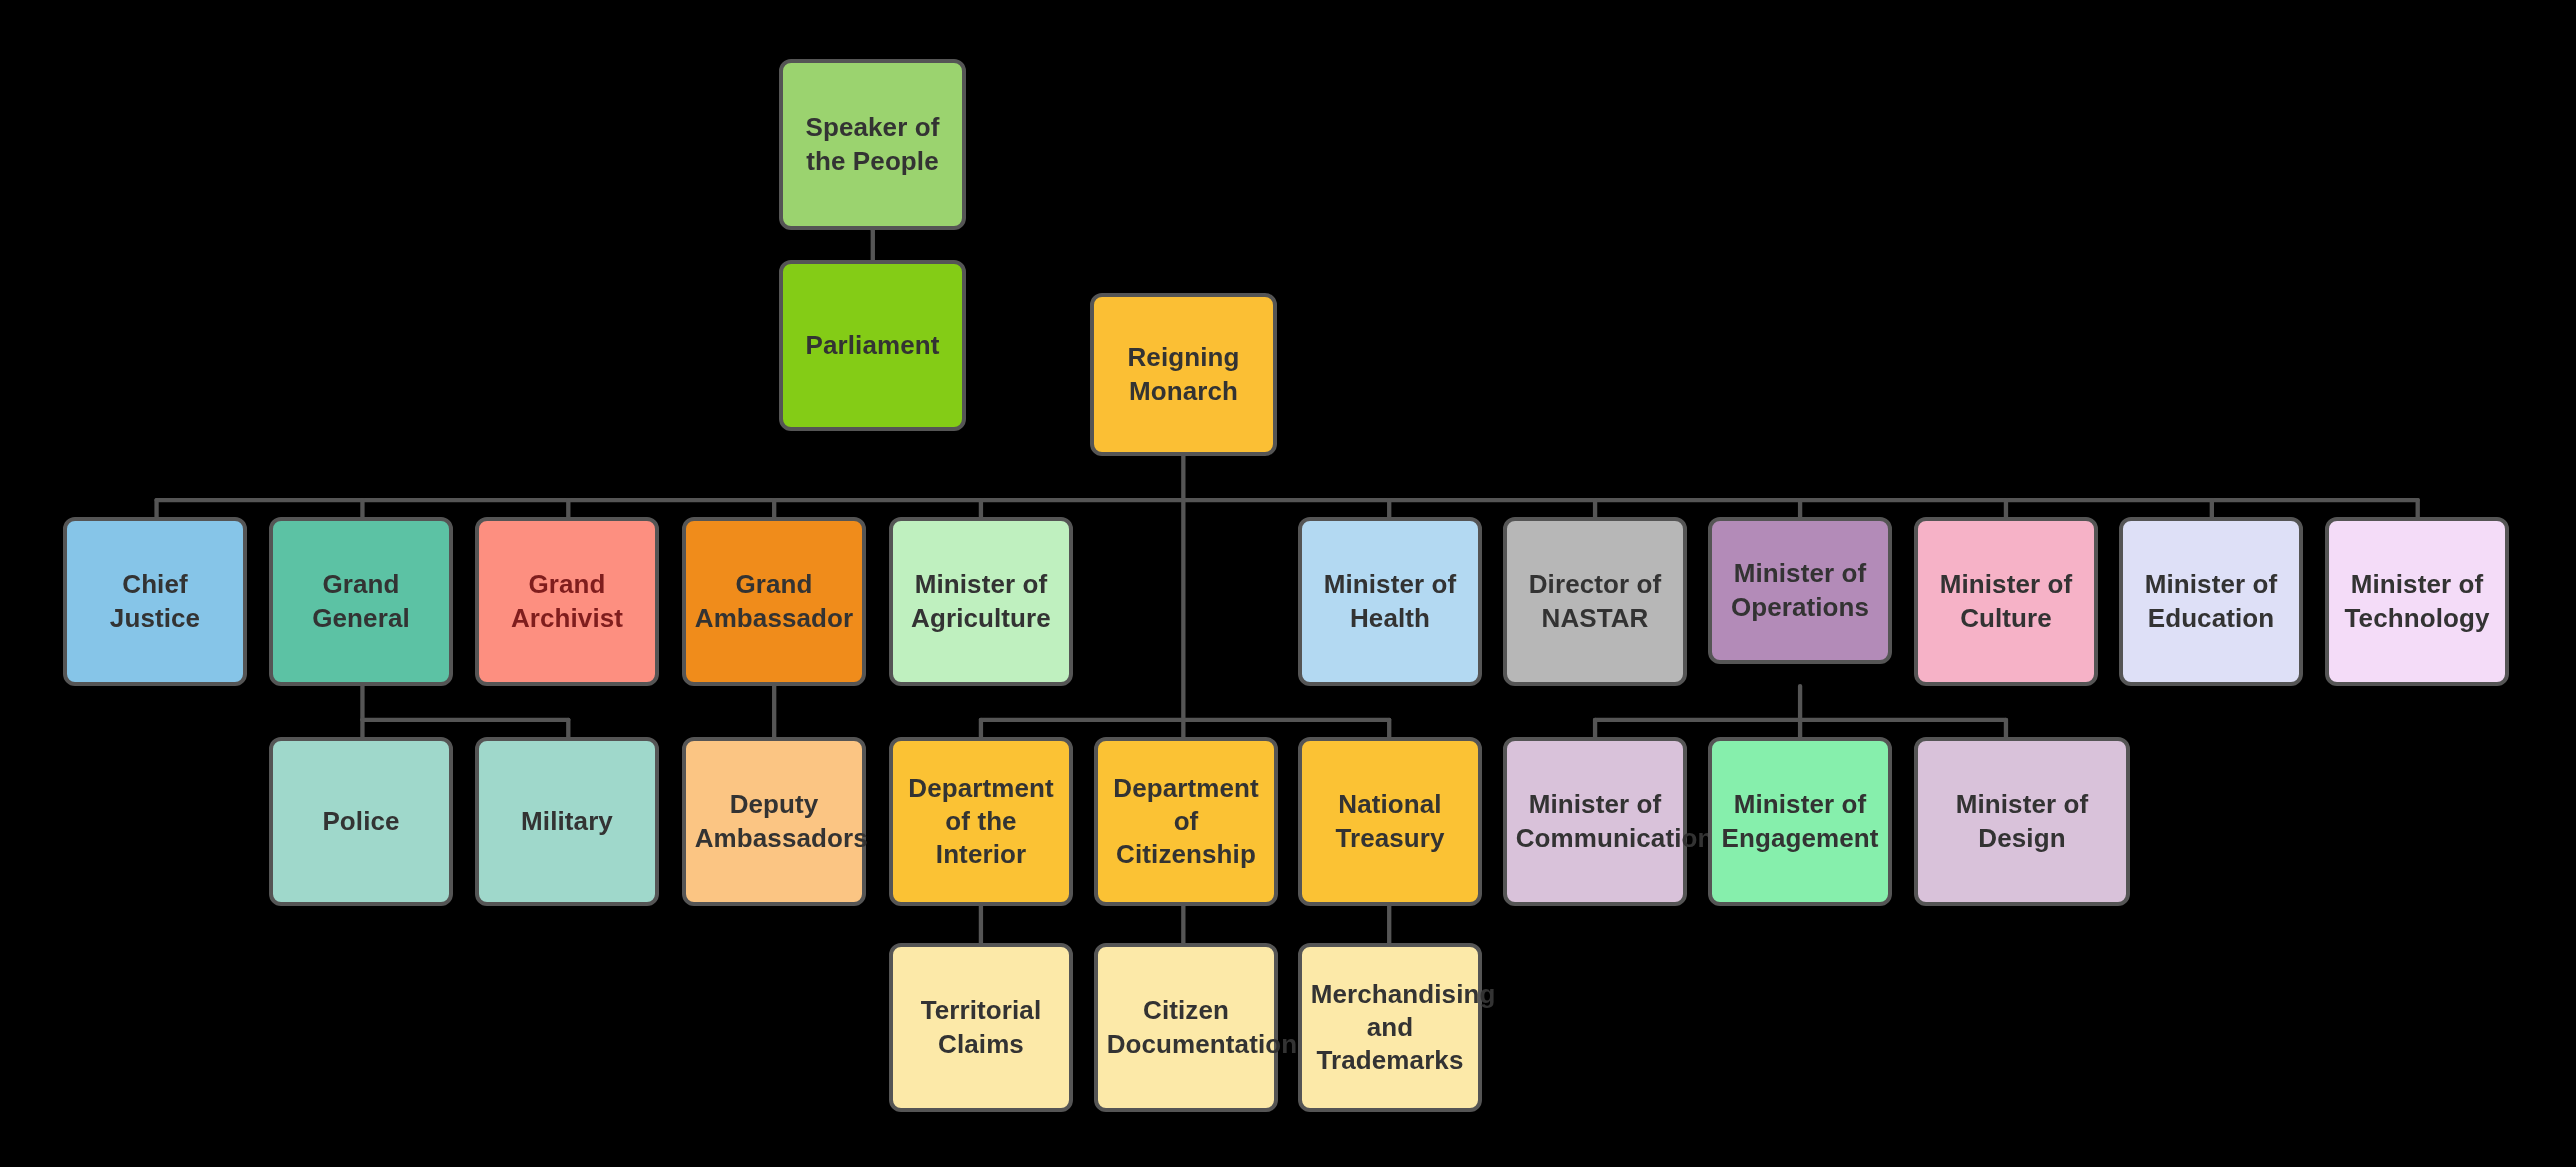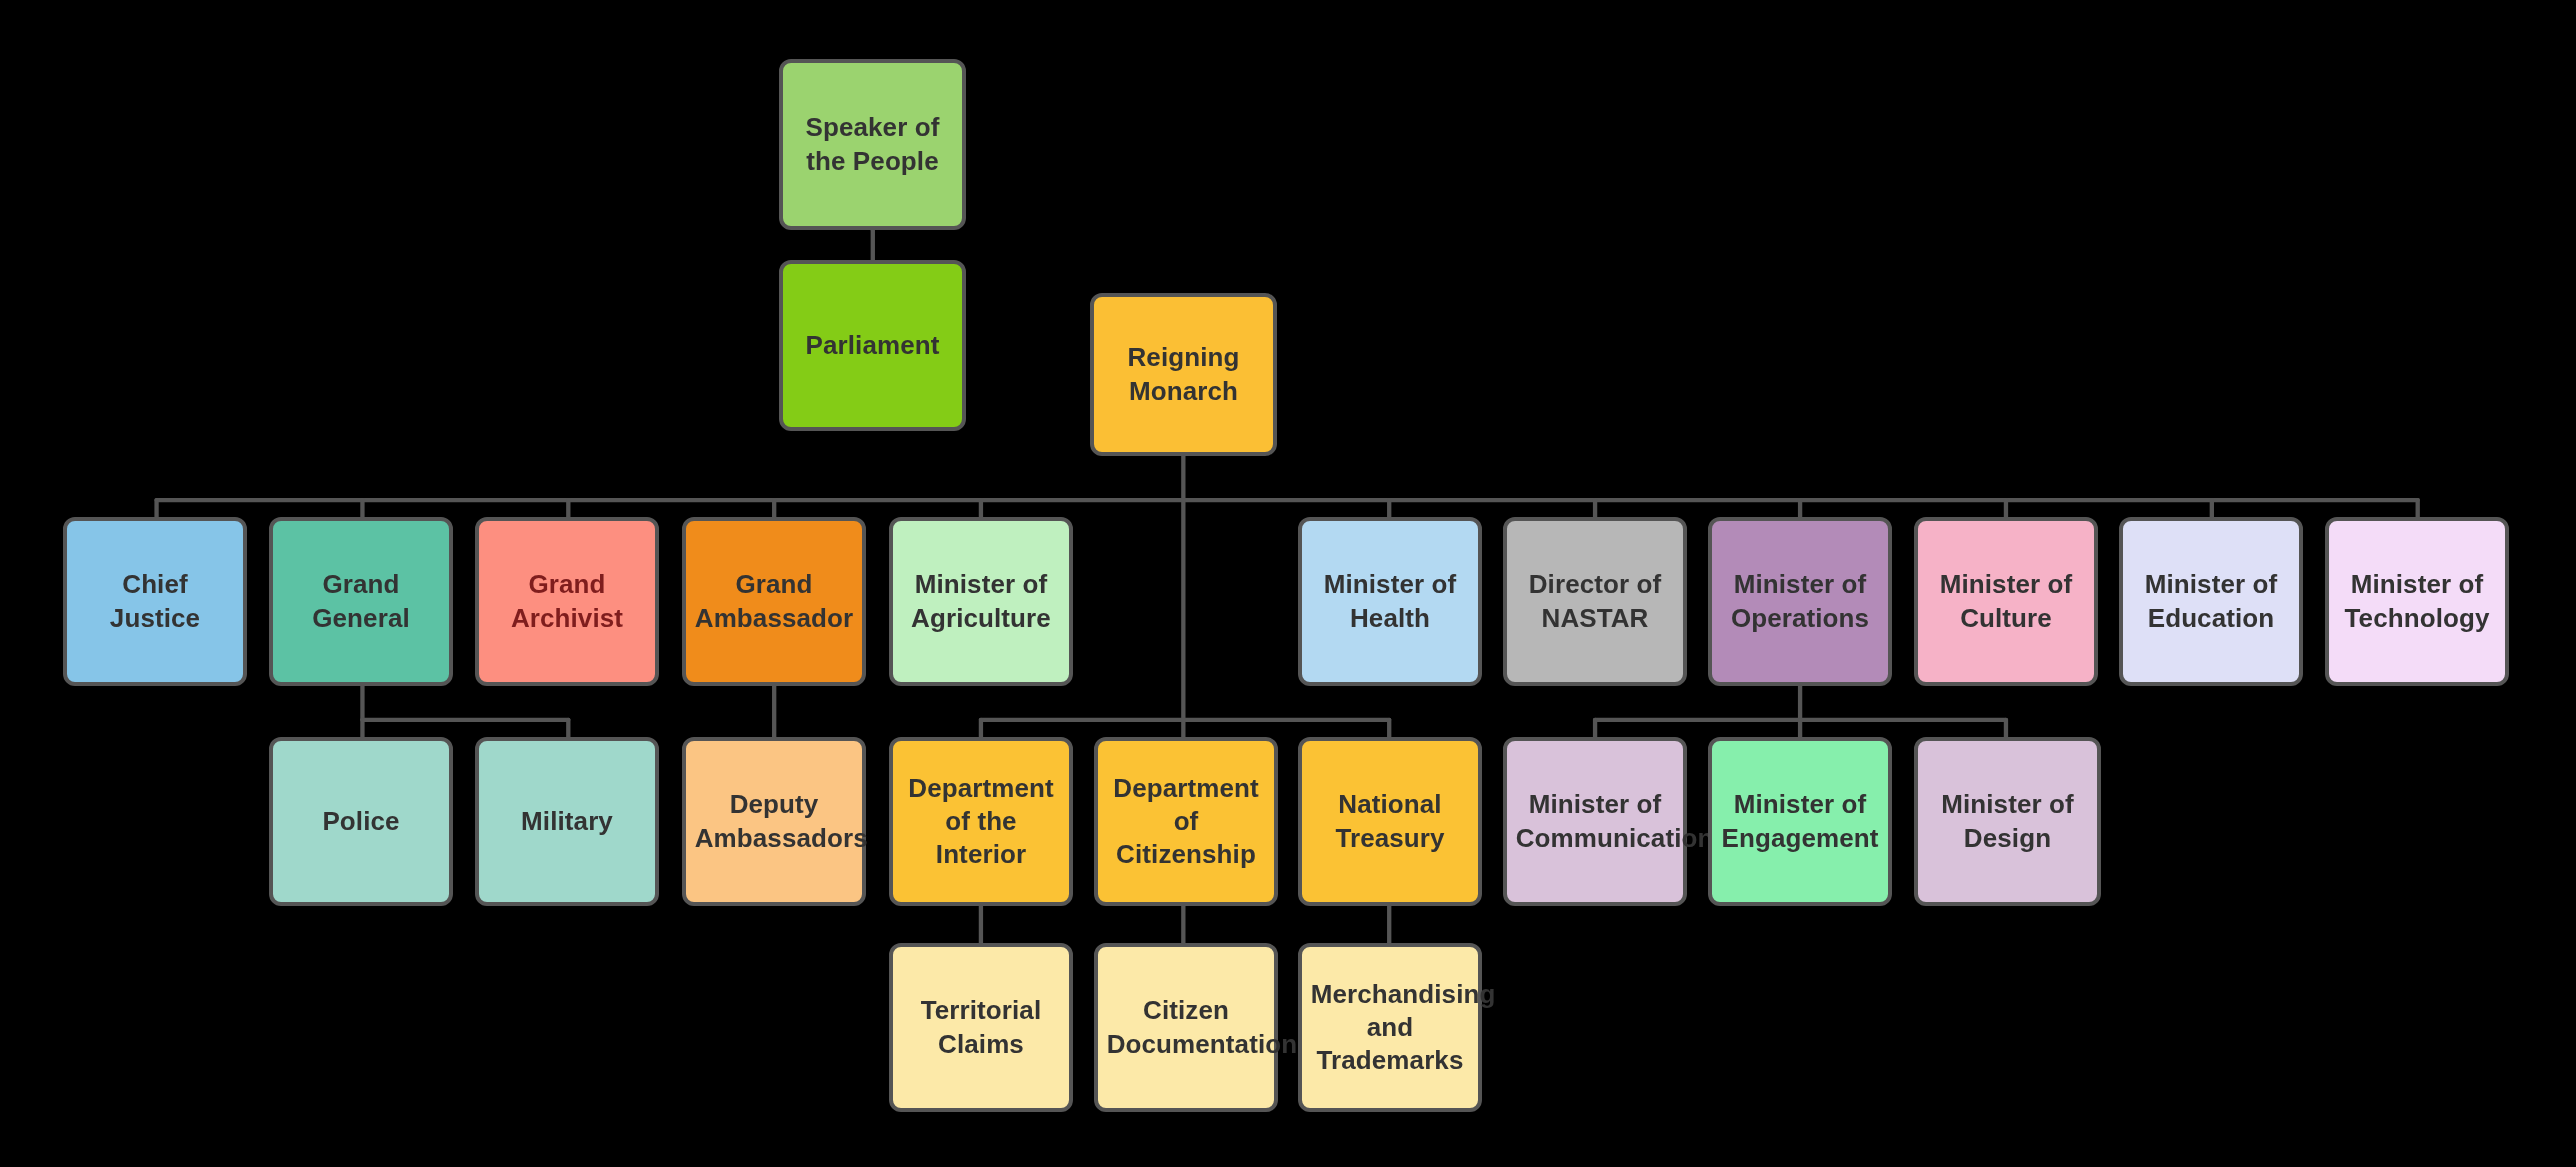--- a/index.html
+++ b/index.html
@@ -127,21 +127,21 @@
       </div>
       <div class="org-node" style="left: 889px; top: 517px; width: 184px; height: 169px; background: rgb(191, 240, 191); border-color: rgb(85, 85, 85); color: rgb(51, 51, 51);">
         <span>Minister of Agriculture</span>
       </div>
       <div class="org-node" style="left: 1298px; top: 517px; width: 184px; height: 169px; background: rgb(179, 217, 242); border-color: rgb(85, 85, 85); color: rgb(51, 51, 51);">
         <span>Minister of Health</span>
       </div>
       <div class="org-node" style="left: 1503px; top: 517px; width: 184px; height: 169px; background: rgb(183, 183, 183); border-color: rgb(85, 85, 85); color: rgb(51, 51, 51);">
         <span>Director of NASTAR</span>
       </div>
-      <div class="org-node" style="left: 1708px; top: 517px; width: 184px; height: 169px; background: rgb(179, 139, 184); border-color: rgb(85, 85, 85); color: rgb(51, 51, 51);">
+      <div class="org-node" style="left: 1708px; top: 517px; width: 184px; height: 147px; background: rgb(179, 139, 184); border-color: rgb(85, 85, 85); color: rgb(51, 51, 51);">
         <span>Minister of Operations</span>
       </div>
       <div class="org-node" style="left: 1914px; top: 517px; width: 184px; height: 169px; background: rgb(246, 178, 199); border-color: rgb(85, 85, 85); color: rgb(51, 51, 51);">
         <span>Minister of Culture</span>
       </div>
       <div class="org-node" style="left: 2119px; top: 517px; width: 184px; height: 169px; background: rgb(222, 224, 247); border-color: rgb(85, 85, 85); color: rgb(51, 51, 51);">
         <span>Minister of Education</span>
       </div>
       <div class="org-node" style="left: 2325px; top: 517px; width: 184px; height: 169px; background: rgb(244, 220, 248); border-color: rgb(85, 85, 85); color: rgb(51, 51, 51);">
         <span>Minister of Technology</span>
@@ -163,21 +163,21 @@
       </div>
       <div class="org-node" style="left: 1298px; top: 737px; width: 184px; height: 169px; background: rgb(251, 194, 52); border-color: rgb(85, 85, 85); color: rgb(51, 51, 51);">
         <span>National Treasury</span>
       </div>
       <div class="org-node" style="left: 1503px; top: 737px; width: 184px; height: 169px; background: rgb(217, 194, 218); border-color: rgb(85, 85, 85); color: rgb(51, 51, 51);">
         <span>Minister of Communication</span>
       </div>
       <div class="org-node" style="left: 1708px; top: 737px; width: 184px; height: 169px; background: #86efac; border-color: rgb(85, 85, 85); color: rgb(51, 51, 51);">
         <span>Minister of Engagement</span>
       </div>
-      <div class="org-node" style="left: 1914px; top: 737px; width: 187px; height: 169px; background: rgb(217, 194, 218); border-color: rgb(85, 85, 85); color: rgb(51, 51, 51);">
+      <div class="org-node" style="left: 1914px; top: 737px; width: 216px; height: 169px; background: rgb(217, 194, 218); border-color: rgb(85, 85, 85); color: rgb(51, 51, 51);">
         <span>Minister of Design</span>
       </div>
       <div class="org-node" style="left: 889px; top: 943px; width: 184px; height: 169px; background: rgb(252, 233, 168); border-color: rgb(85, 85, 85); color: rgb(51, 51, 51);">
         <span>Territorial Claims</span>
       </div>
       <div class="org-node" style="left: 1094px; top: 943px; width: 184px; height: 169px; background: rgb(252, 233, 168); border-color: rgb(85, 85, 85); color: rgb(51, 51, 51);">
         <span>Citizen Documentation</span>
       </div>
       <div class="org-node" style="left: 1298px; top: 943px; width: 184px; height: 169px; background: rgb(252, 233, 168); border-color: rgb(85, 85, 85); color: rgb(51, 51, 51);">
         <span>Merchandising and Trademarks</span>

